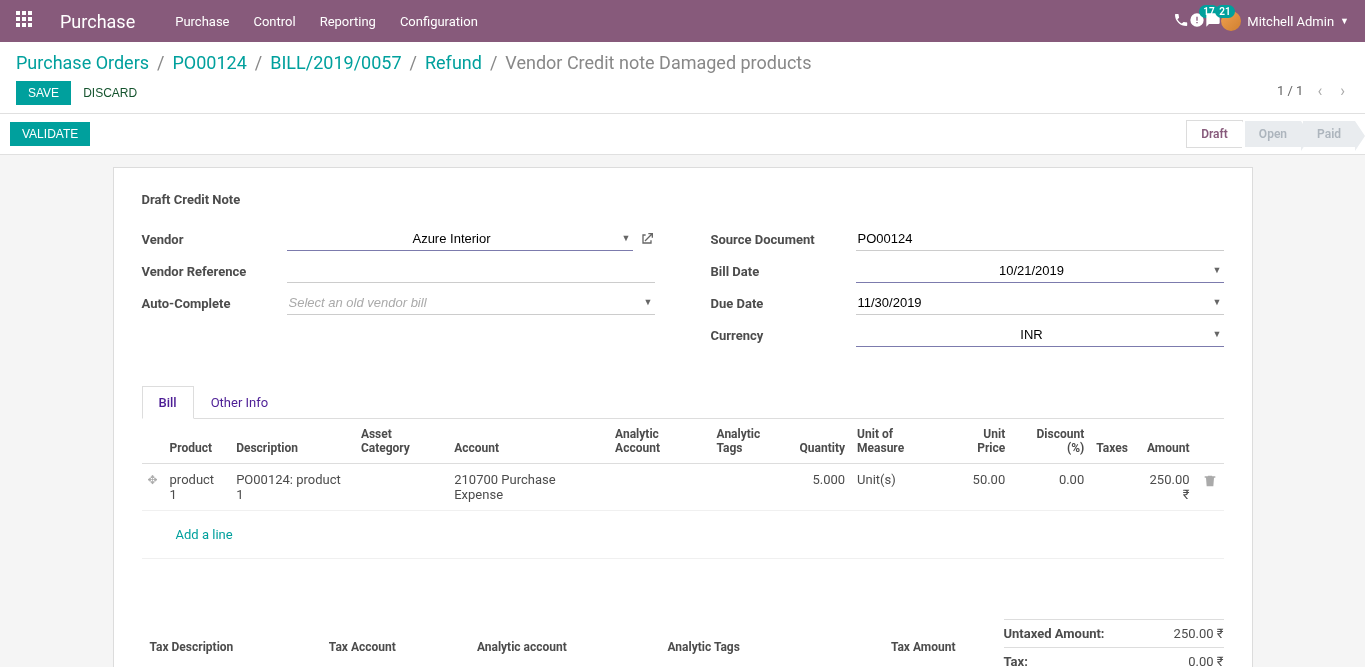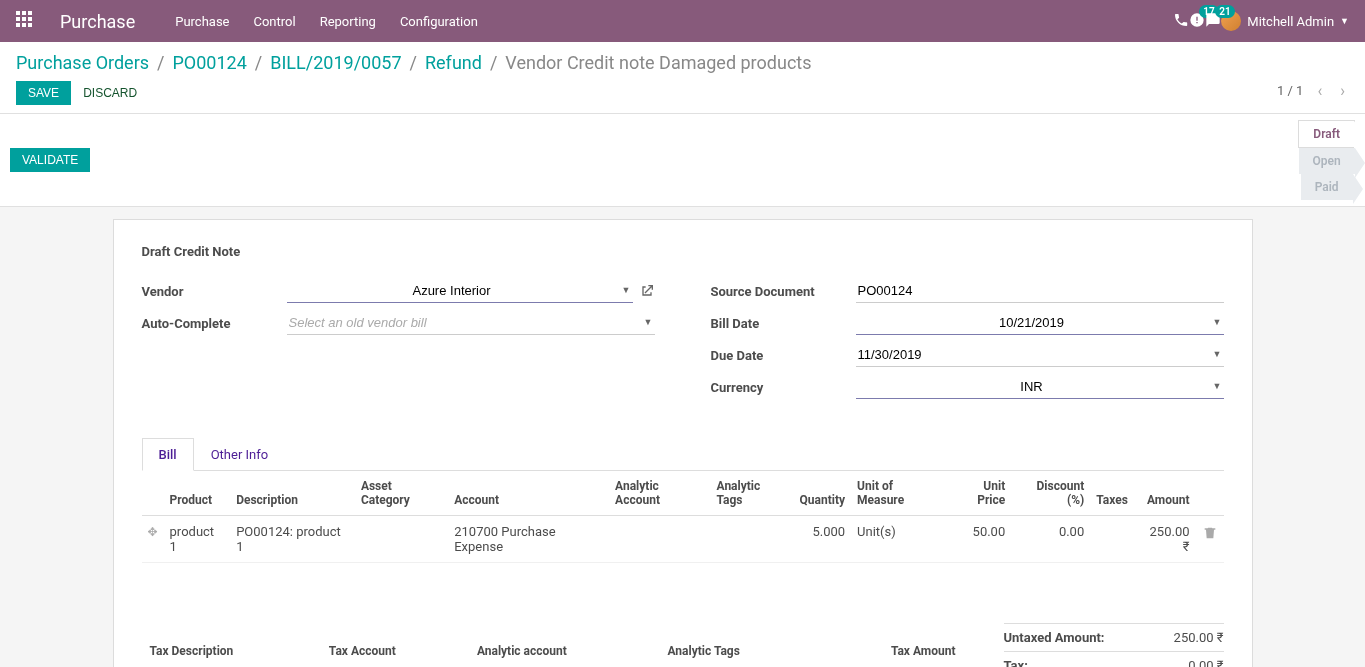--- a/index.html
+++ b/index.html
@@ -24,21 +24,21 @@
 .breadcrumbs .sep { color: #888; }
 .breadcrumbs .current { color: #888; }
 .controls-row { display: flex; align-items: flex-start; padding-bottom: 8px; }
 .btn { padding: 5px 12px; font-size: 12px; border: none; cursor: pointer; text-transform: uppercase; font-weight: 500; }
 .btn-primary { background: #00A09D; color: #fff; }
 .btn-link { background: transparent; color: #14532d; }
 .pager { margin-left: auto; display: flex; align-items: center; gap: 10px; color: #666; font-size: 13px; }
 .pager .arrow { color: #aaa; cursor: pointer; font-size: 16px; padding: 0 4px; }
 
 .statusbar-row { background: #fff; border-bottom: 1px solid #e0e0e0; display: flex; align-items: center; padding: 6px 10px; }
-.statusbar-right { margin-left: auto; display: flex; align-items: center; flex-direction: column; }
+.statusbar-right { margin-left: auto; display: flex; align-items: center; }
 .status-step { padding: 6px 14px; font-size: 12px; font-weight: 600; position: relative; background: #e9ecef; color: #adb5bd; margin-left: 2px; }
 .status-step.active { color: #875A7B; background: #fff; border: 1px solid #dcdcdc; }
 .status-step.active::after { content:""; position:absolute; right:-10px; top:0; border-left:10px solid #fff; border-top:15px solid transparent; border-bottom:15px solid transparent; }
 .status-step:not(.active)::after { content:""; position:absolute; right:-10px; top:0; border-left:10px solid #e9ecef; border-top:15px solid transparent; border-bottom:15px solid transparent; z-index:1;}
 
 .content { padding: 0 16px 16px 16px; display: flex; justify-content: center; }
 .sheet { background: #fff; width: 100%; max-width: 1140px; border: 1px solid #dcdcdc; padding: 24px 28px; margin-top: 12px; }
 .sheet h3 { font-size: 13px; font-weight: 700; color: #4c4c4c; margin-bottom: 20px; }
 .form-grid { display: flex; gap: 56px; margin-bottom: 30px; }
 .form-col { flex: 1; }
@@ -153,20 +153,26 @@
       <div class="form-col">
         <div class="form-row">
           <div class="form-label">Vendor</div>
           <div class="form-field">
             <input class="field-input req" value="Azure Interior" style="">
             <span class="field-caret">▼</span>
           </div>
           <span class="ext-link"><svg class="i" viewBox="0 0 24 24">
                 <path d="M14 3h7v7h-2V6.4l-9.3 9.3-1.4-1.4L17.6 5H14V3zM5 5h5v2H7v10h10v-3h2v5H5V5z"></path>
               </svg></span>
+        </div>
+        <div class="form-row">
+          <div class="form-label">Vendor Reference</div>
+          <div class="form-field">
+            <input class="field-input" value="" style="">
+          </div>
         </div>
         <div class="form-row">
           <div class="form-label">Auto-Complete</div>
           <div class="form-field">
             <input class="field-input" placeholder="Select an old vendor bill" style="">
             <span class="field-caret">▼</span>
           </div>
         </div>
       </div>
       <div class="form-col">
@@ -236,20 +242,24 @@
           <td class="num">5.000</td>
           <td>Unit(s)</td>
           <td class="num">50.00</td>
           <td class="num">0.00</td>
           <td></td>
           <td class="num">250.00 ₹</td>
           <td><span class="delete-icon"><svg class="i" viewBox="0 0 24 24">
                   <path d="M6 7h12l-1 13H7L6 7zm3-3h6l1 2H8l1-2zM4 5h16v2H4V5z"></path>
                 </svg></span></td>
         </tr>
+        <tr>
+          <td></td>
+          <td colspan="13"><span class="add-line">Add a line</span></td>
+        </tr>
       </tbody>
     </table>
 
     <div class="bottom-section">
       <table class="tax-table">
         <thead>
           <tr>
             <th>Tax Description</th>
             <th>Tax Account</th>
             <th>Analytic account</th>

